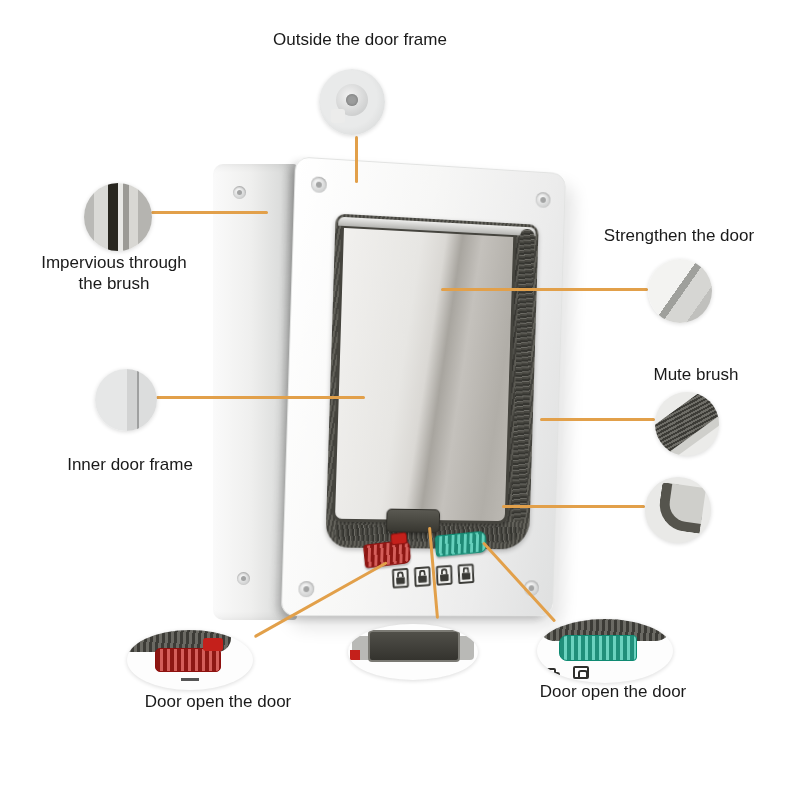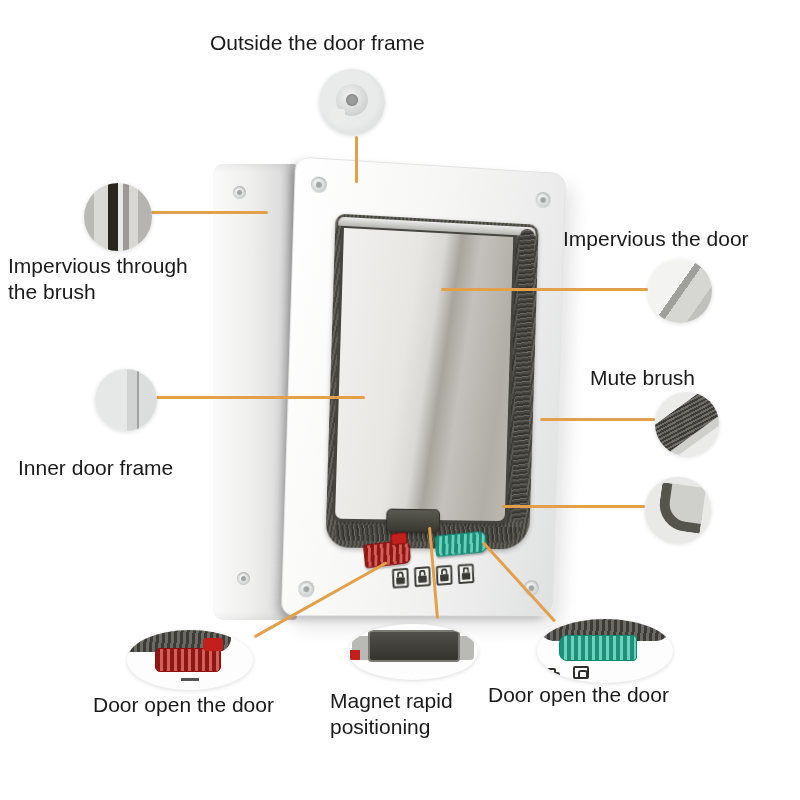--- a/index.html
+++ b/index.html
@@ -3,22 +3,22 @@
 <meta charset="utf-8">
 <style>
   * { box-sizing: border-box; margin: 0; padding: 0; }
   html,body { background:#fff; }
   .canvas {
     position: relative; width: 800px; height: 800px; overflow: hidden;
     background: #fff; font-family: "Liberation Sans", sans-serif;
   }
   
   .callout-label {
-    position: absolute; font-size: 21px; color: #1a1a1a; line-height: 1.22;
-    white-space: pre-line;
+    position: absolute; font-size: 17px; color: #1a1a1a; line-height: 1.22;
+    text-align: center; white-space: pre-line;
   }
   
   .cl { position: absolute; background: var(--connector-line,#E2A04A); border-radius: 2px; }
   
   .inset {
     position: absolute; border-radius: 50%; overflow: hidden;
     box-shadow: 0 1px 4px rgba(0,0,0,.14);
   }
   
   .rear-frame {
@@ -219,20 +219,18 @@
     <div style="position:absolute; left:0; top:-8px; width:136px; height:30px; border-radius:0 0 18px 18px; background-color:var(--brush,#56554E); background-image:repeating-linear-gradient(95deg, rgba(0,0,0,.3) 0 3px, rgba(255,255,255,.12) 3px 6px);"></div>
     <div style="position:absolute; left:22px; top:16px; width:78px; height:26px; border-radius:8px 4px 4px 8px; border:1px solid #0f8a72; background-color:var(--latch-teal,#2BBFA3); background-image:repeating-linear-gradient(90deg, rgba(0,0,0,.25) 0 4px, rgba(255,255,255,.3) 4px 7px);"></div>
     <div class="print-icon" style="left:36px; top:47px;"></div>
     <div class="print-icon" style="left:8px; top:49px; width:11px;"></div>
   </div>
 
   <div class="callout-label" style="left:210px; top:30px;  width:300px;">Outside the door frame</div>
   <div class="callout-label" style="left:8px;   top:253px; width:212px;">Impervious through
 the brush</div>
   <div class="callout-label" style="left:18px;  top:455px; width:224px;">Inner door frame</div>
-  <div class="callout-label" style="left:563px; top:226px; width:232px;">Impervious the door</div>
+  <div class="callout-label" style="left:563px; top:226px; width:232px;">Strengthen the door</div>
   <div class="callout-label" style="left:590px; top:365px; width:212px;">Mute brush</div>
   <div class="callout-label" style="left:93px;  top:692px; width:250px;">Door open the door</div>
-  <div class="callout-label" style="left:330px; top:688px; width:170px;">Magnet rapid
-positioning</div>
   <div class="callout-label" style="left:488px; top:682px; width:250px;">Door open the door</div>
 
 </div>
 
 </body></html>

